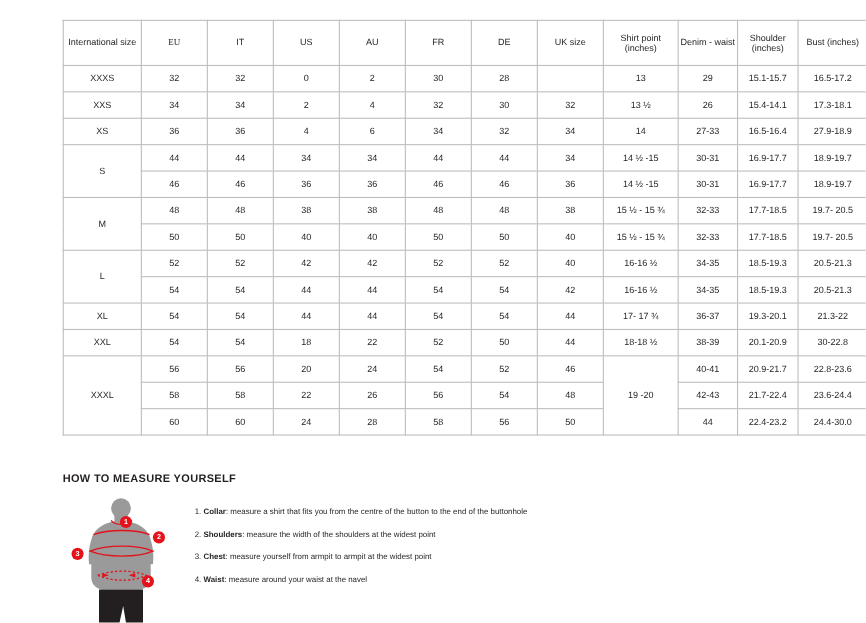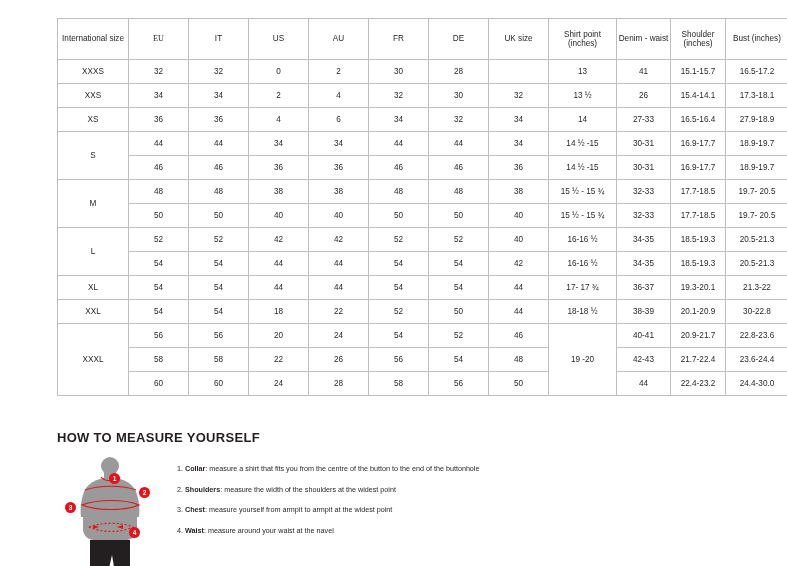--- a/index.html
+++ b/index.html
@@ -62,21 +62,21 @@
   table.size-table th.col-bust   { width: 60px; text-align: center; }
   td.intl-cell { font-size: 8.2px; }
   
   .measure-section {
     position: absolute;
     left: 57px;
     top: 430px;
     width: 700px;
   }
   .measure-title {
-    font-size: 13px;
+    font-size: 10px;
     font-weight: bold;
     letter-spacing: 0.3px;
     color: #231f20;
     margin-bottom: 10px;
   }
   .measure-body {
     position: relative;
     display: flex;
     align-items: flex-start;
   }
@@ -138,21 +138,21 @@
           <tr>
             <td class="intl-cell">XXXS</td>
             <td>32</td>
             <td>32</td>
             <td>0</td>
             <td>2</td>
             <td>30</td>
             <td>28</td>
             <td></td>
             <td>13</td>
-            <td>41</td>
+            <td>29</td>
             <td>15.1-15.7</td>
             <td>16.5-17.2</td>
           </tr>
           <tr>
             <td class="intl-cell">XXS</td>
             <td>34</td>
             <td>34</td>
             <td>2</td>
             <td>4</td>
             <td>32</td>

